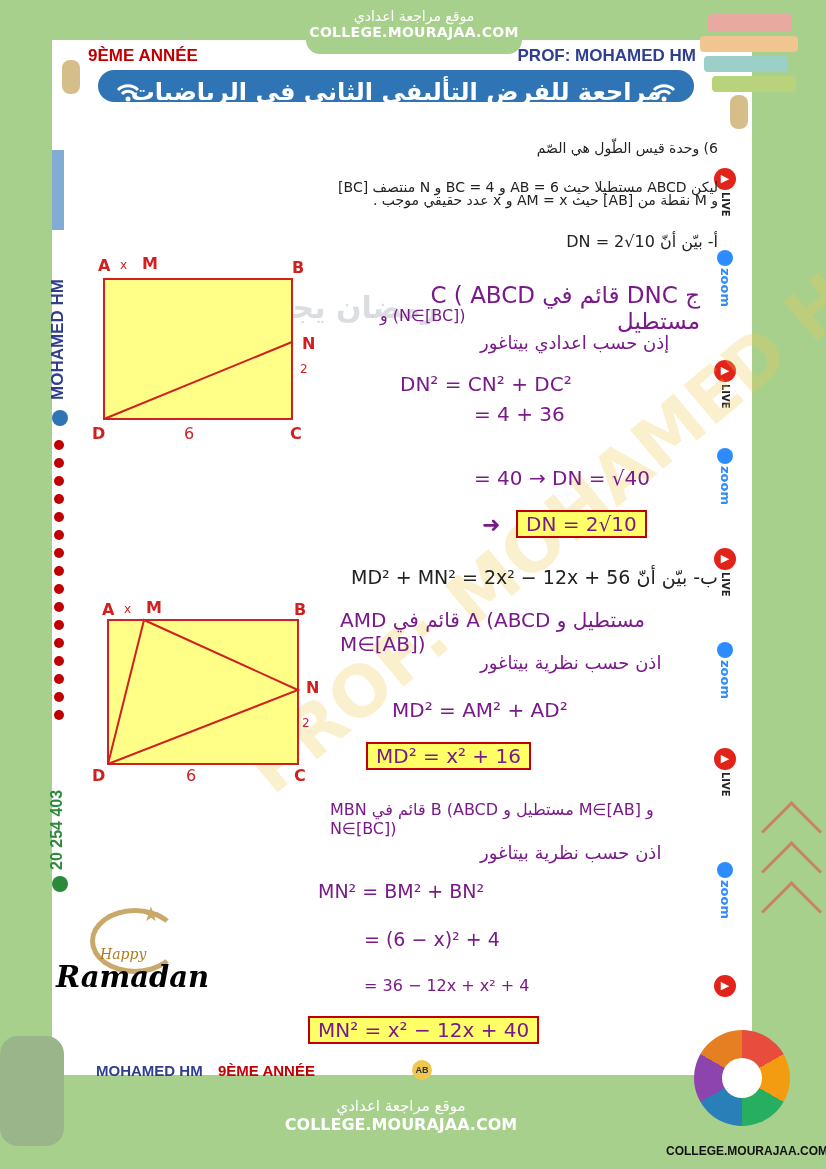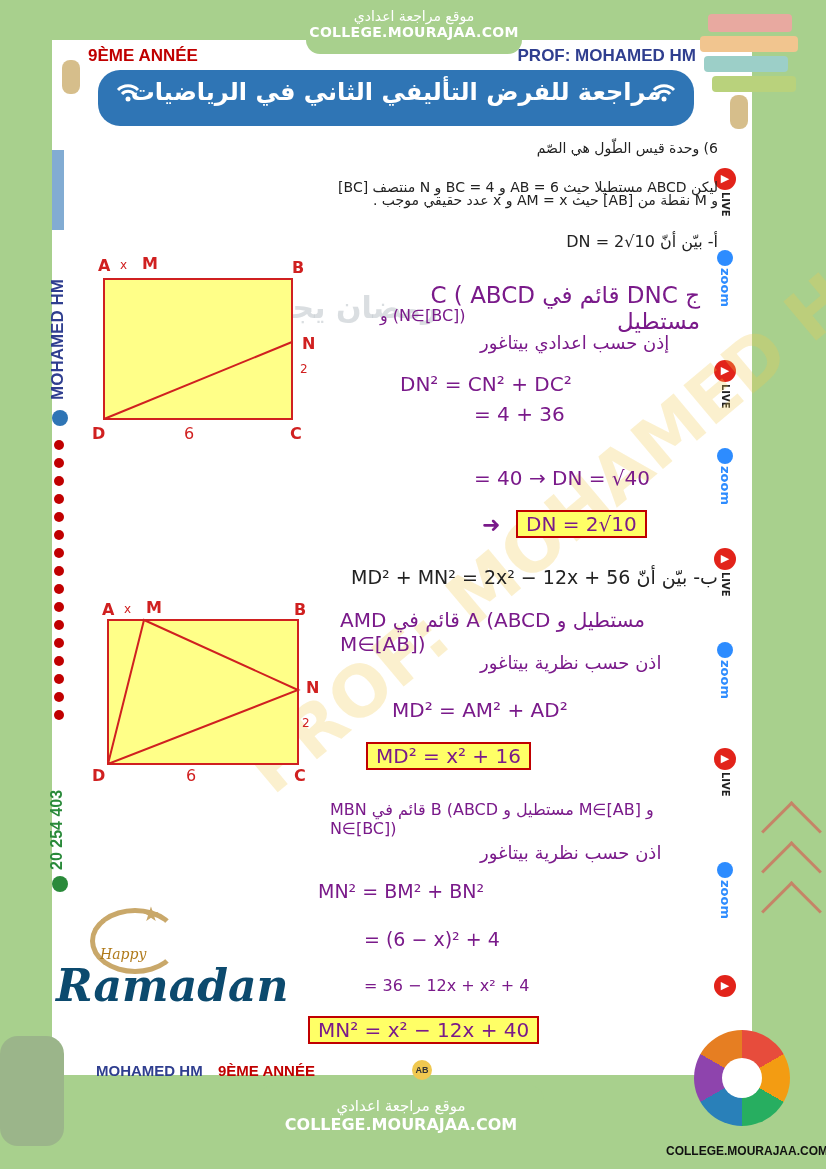--- a/index.html
+++ b/index.html
@@ -7,37 +7,37 @@
   .page{position:absolute;left:52px;top:40px;width:700px;height:1035px;background:#ffffff;}
   .top-banner{position:absolute;left:306px;top:0;width:216px;height:54px;background:#a8d08d;border-radius:0 0 14px 14px;color:#fff;text-align:center;z-index:5;}
   .top-banner .ar{font-size:14px;margin-top:8px;}
   .top-banner .en{font-size:14px;font-weight:bold;letter-spacing:0.3px;}
   .bottom-banner{position:absolute;left:258px;top:1085px;width:286px;height:64px;background:#a8d08d;border-radius:16px 16px 0 0;color:#fff;text-align:center;z-index:5;}
   .bottom-banner .ar{font-size:15px;margin-top:12px;}
   .bottom-banner .en{font-size:16px;font-weight:bold;}
   .hdr-strip{position:absolute;left:52px;top:42px;width:700px;height:28px;}
   .hdr-left{position:absolute;left:36px;top:4px;font-family:"Liberation Sans",sans-serif;font-weight:bold;font-size:17px;color:#c00000;}
   .hdr-right{position:absolute;right:56px;top:4px;font-family:"Liberation Sans",sans-serif;font-weight:bold;font-size:17px;color:#2f3e8f;}
-  .title-pill{position:absolute;left:98px;top:70px;width:596px;height:56px;background:#2f75b5;border-radius:22px;color:#fff;font-size:24px;font-weight:bold;text-align:center;line-height:44px;}
+  .title-pill{position:absolute;left:98px;top:70px;width:596px;height:32px;background:#2f75b5;border-radius:22px;color:#fff;font-size:24px;font-weight:bold;text-align:center;line-height:44px;}
   .wifi{position:absolute;top:8px;width:28px;height:28px;}
   .lamp{position:absolute;width:18px;height:34px;background:#c4a35a;border-radius:8px;opacity:.7}
   .rings{position:absolute;left:54px;width:12px;}
   .ring{width:10px;height:10px;border-radius:50%;background:#c00000;margin-bottom:8px;}
   .side-vert{position:absolute;left:48px;transform:rotate(-90deg);transform-origin:left top;font-weight:bold;font-family:"Liberation Sans",sans-serif;}
   .live{position:absolute;left:712px;width:26px;text-align:center;}
   .live .circ{width:22px;height:22px;border-radius:50%;background:#e2231a;color:#fff;font-size:11px;line-height:22px;margin:0 auto;}
   .live .txt{writing-mode:vertical-rl;font-size:10px;font-weight:bold;color:#222;margin:2px auto 0;}
   .zoom{position:absolute;left:714px;width:22px;text-align:center;}
   .zoom .dot{width:16px;height:16px;border-radius:50%;background:#2d8cff;margin:0 auto;}
   .zoom .txt{writing-mode:vertical-rl;font-size:13px;font-weight:bold;color:#2d8cff;margin:2px auto 0;}
   .q-text{position:absolute;right:108px;direction:rtl;font-size:14px;color:#222;text-align:right;}
   .hand{position:absolute;font-family:"DejaVu Sans",sans-serif;color:#7a1a8a;}
   .hl{background:#ffff66;border:2px solid #c00000;padding:0 8px;}
   .watermark{position:absolute;left:160px;top:470px;transform:rotate(-40deg);font-size:70px;font-weight:bold;color:rgba(240,200,80,0.28);white-space:nowrap;}
-  .ramadan{position:absolute;left:56px;top:960px;font-family:"DejaVu Serif",serif;font-style:italic;font-weight:bold;font-size:44px;color:#0c4a6e;}
+  .ramadan{position:absolute;left:56px;top:960px;font-family:"DejaVu Serif",serif;font-style:italic;font-weight:bold;font-size:29px;color:#000000;}
   .footer{position:absolute;left:52px;top:1058px;width:700px;height:22px;font-family:"Liberation Sans",sans-serif;font-weight:bold;font-size:15px;}
   .chev{position:absolute;border-left:3px solid #d9534f;border-top:3px solid #d9534f;width:40px;height:40px;transform:rotate(45deg);opacity:.6}
 </style>
 </head>
 <body>
 
 <div class="page"></div>
 
 <div class="top-banner">
   <div class="ar">موقع مراجعة اعدادي</div>

